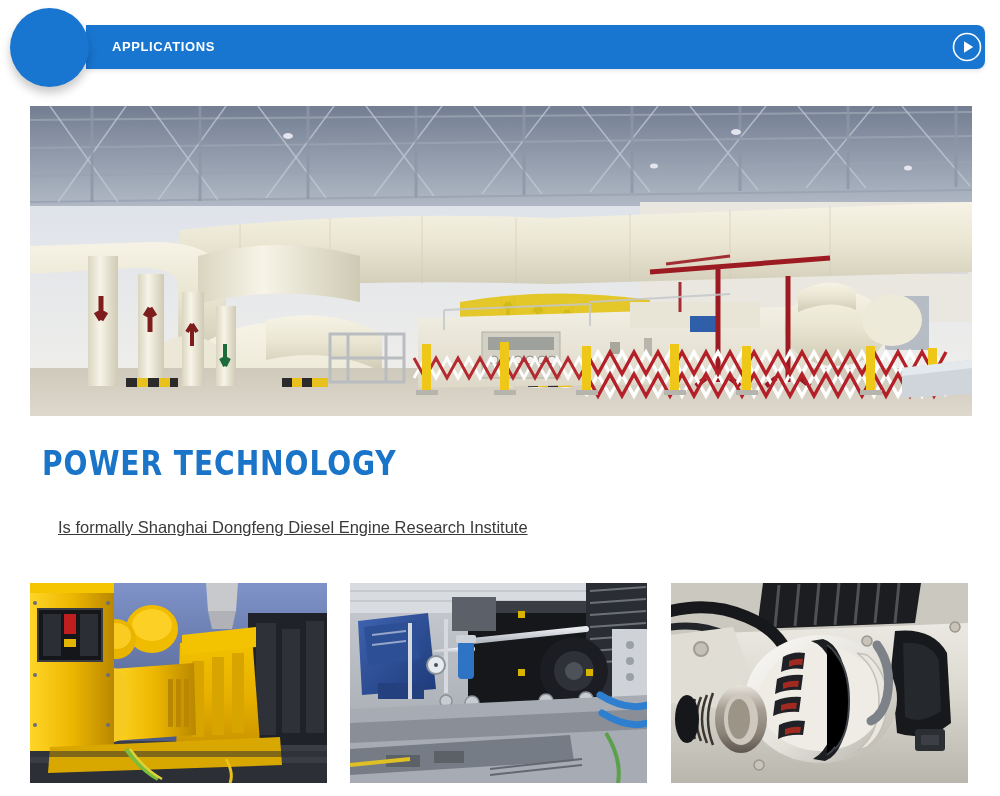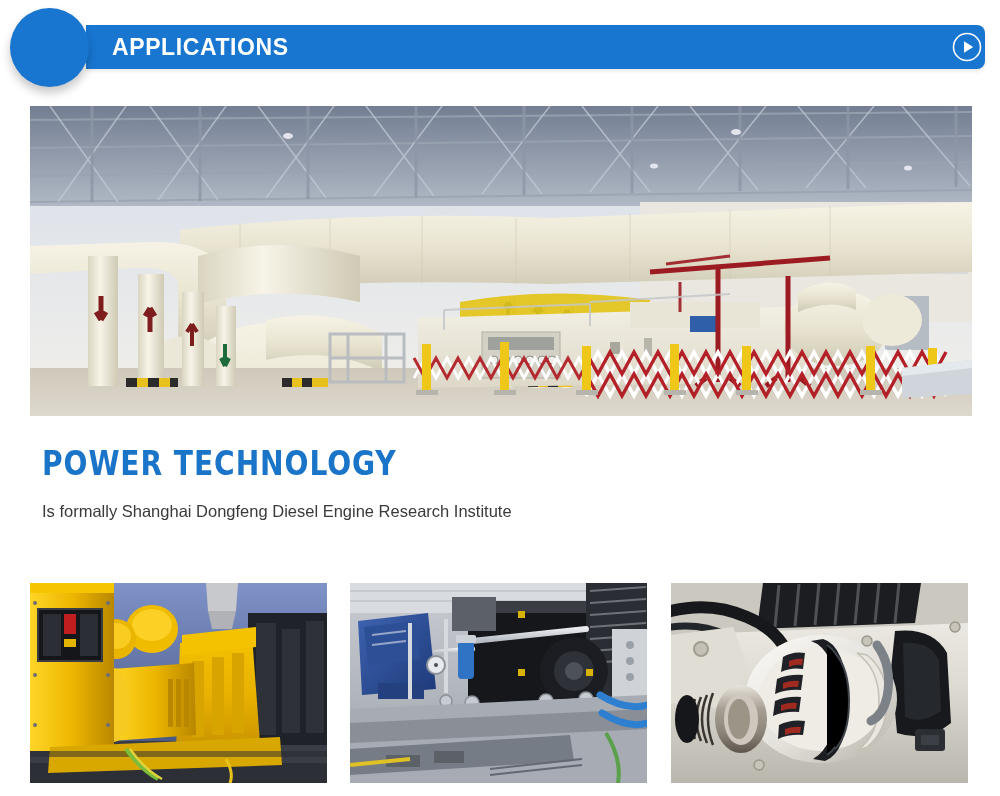--- a/index.html
+++ b/index.html
@@ -43,21 +43,21 @@
     width: 79px;
     height: 79px;
     border-radius: 50%;
     background: #1876d1;
     box-shadow: 0 6px 10px rgba(0,0,0,0.22);
   }
   .header-title {
     position: absolute;
     left: 112px;
     top: 33px;
-    font-size: 23px;
+    font-size: 13px;
     font-weight: bold;
     letter-spacing: 0.6px;
     color: #ffffff;
     line-height: 28px;
     white-space: nowrap;
   }
   .header-play {
     position: absolute;
     right: 17px;
     top: 31px;
@@ -96,21 +96,21 @@
   }
   .body-copy {
     position: absolute;
     left: 42px;
     top: 496px;
     width: 700px;
     font-size: 16.5px;
     line-height: 31px;
     color: #3a3a3a;
   }
-  .body-copy p { margin: 0; }
+  .body-copy p { margin: 16px; text-decoration: underline; }
 
   
   .thumbs {
     position: absolute;
     left: 30px;
     top: 583px;
     width: 942px;
     height: 200px;
   }
   .thumb {

